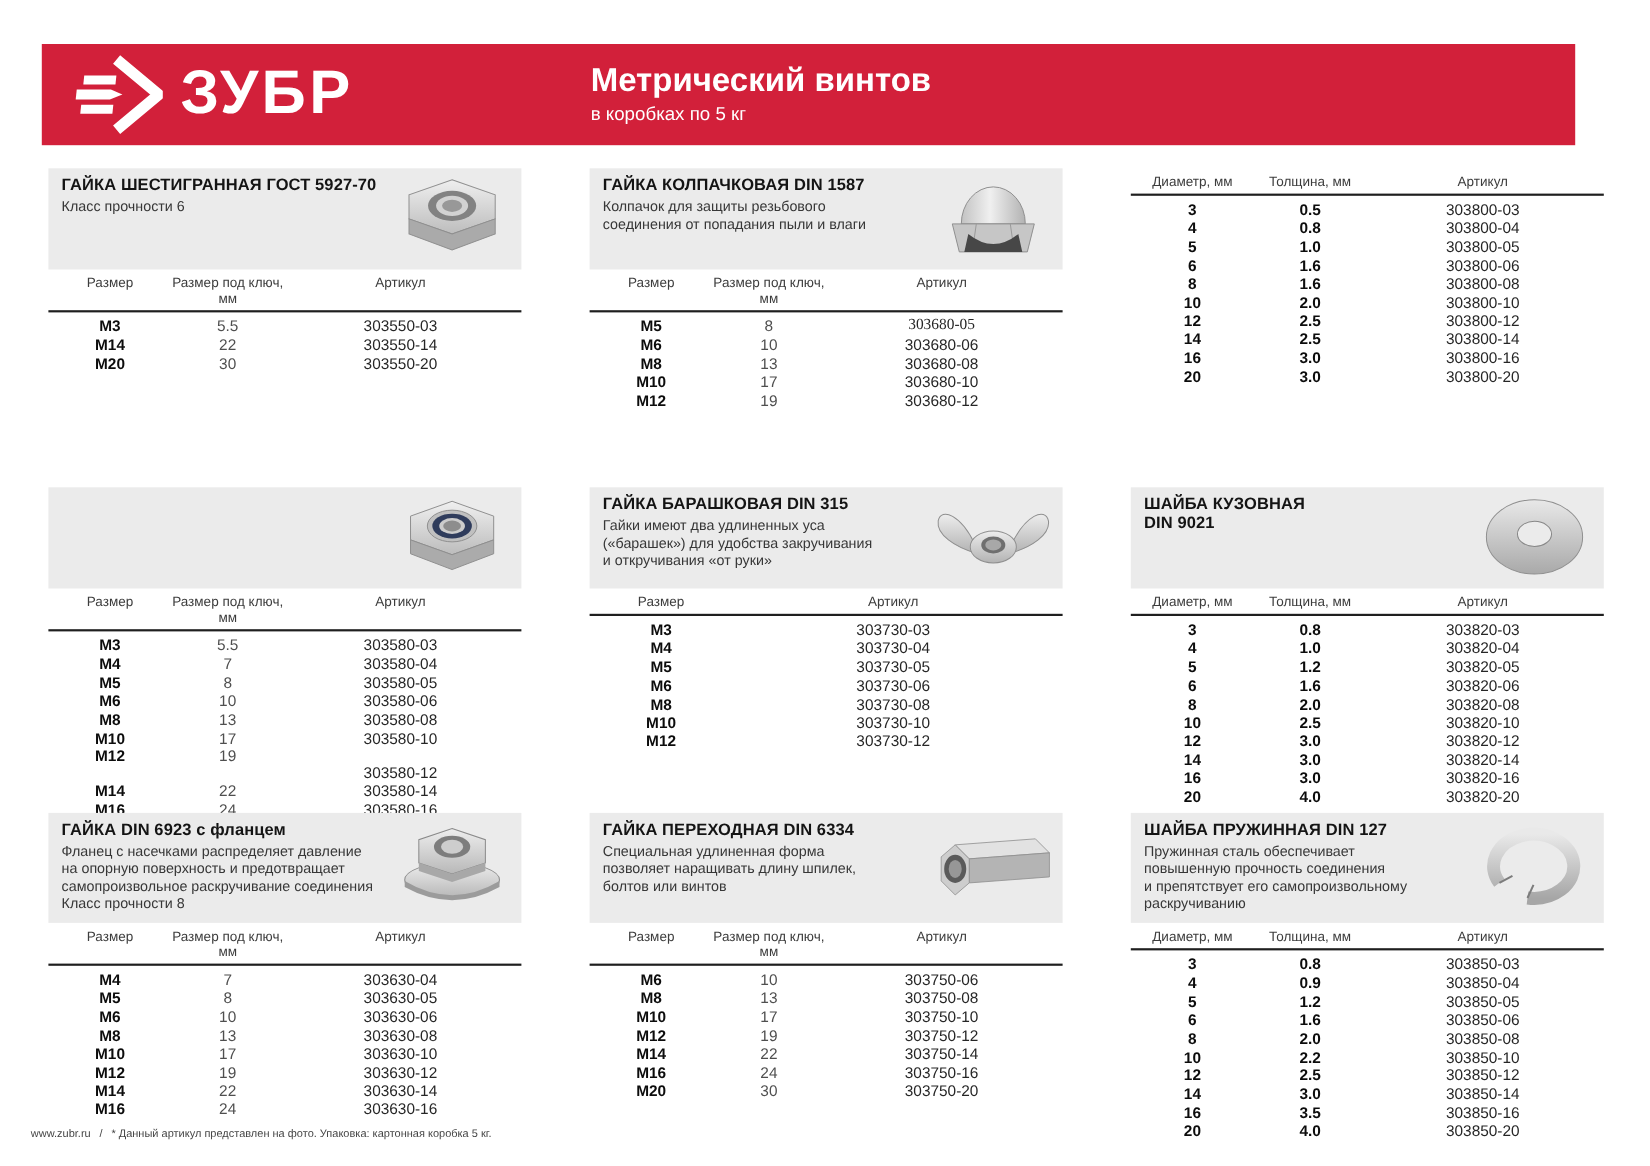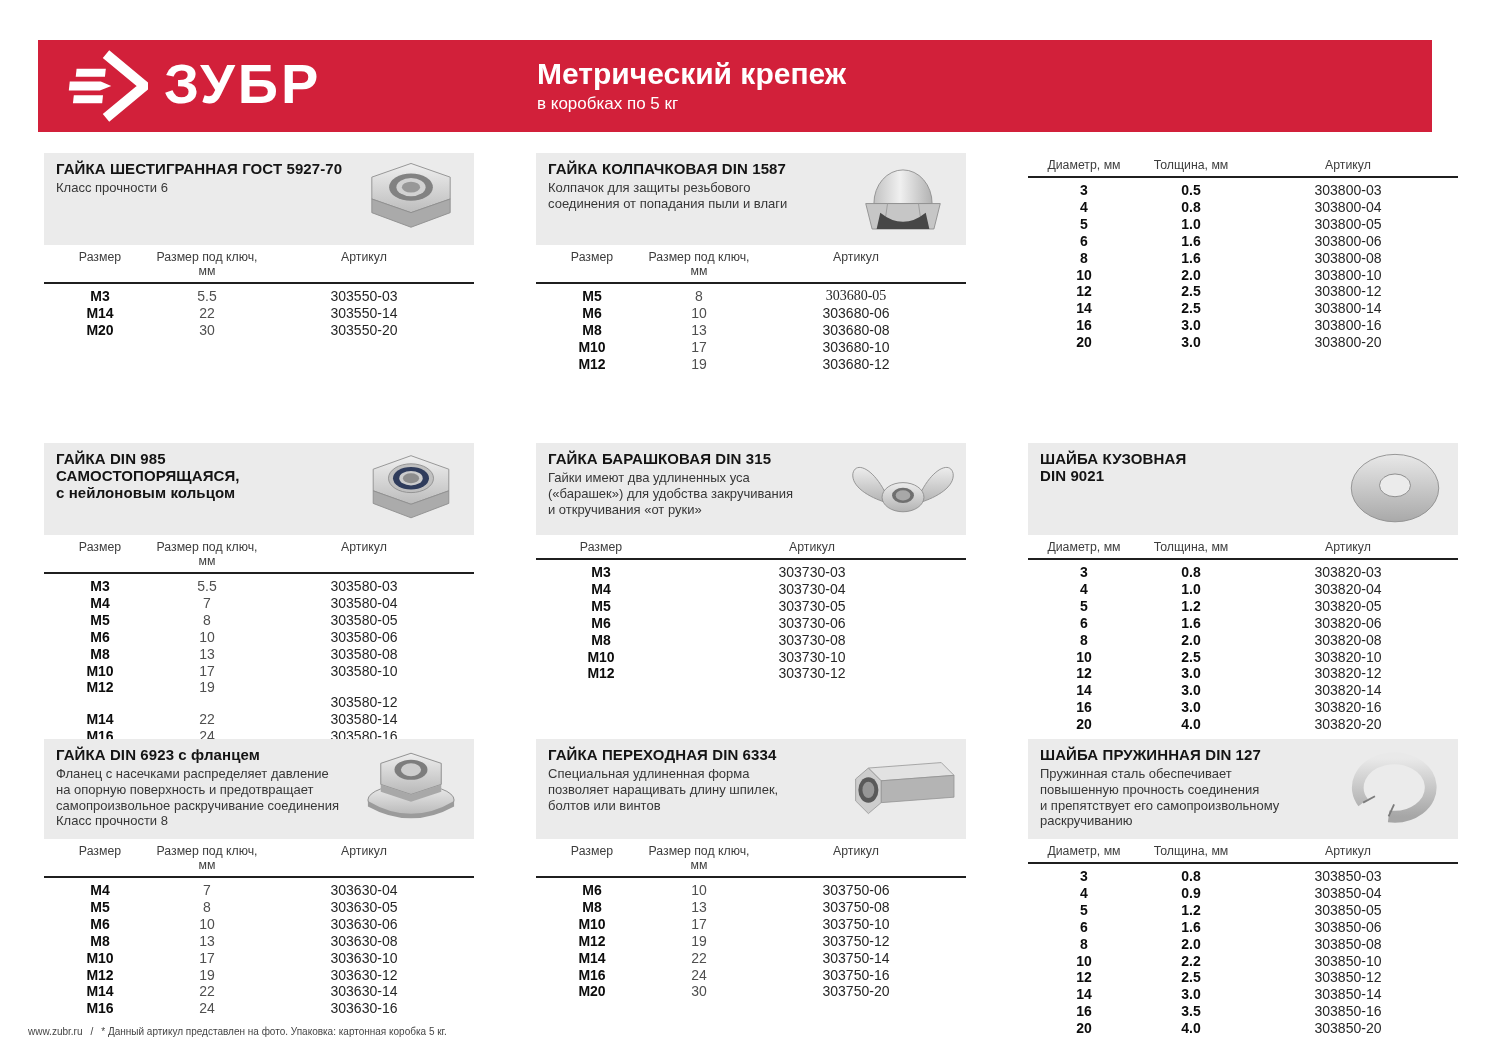--- a/index.html
+++ b/index.html
@@ -76,21 +76,21 @@
       <path d="M46,5 L88,40 L46,75" fill="none" stroke="#ffffff" stroke-width="11"></path>
       <g fill="#ffffff" transform="skewX(-6)">
         <polygon points="16,21 48,21 48,30 16,30"></polygon>
         <polygon points="10,35 44,35 56,40 44,45 10,45"></polygon>
         <polygon points="16,50 48,50 48,59 16,59"></polygon>
       </g>
     </svg>
     <span class="logo-text">ЗУБР</span>
   </div>
   <div class="header-titles">
-    <div class="main-title">Метрический крепеж</div>
+    <div class="main-title">Метрический винтов</div>
     <div class="sub-title">в коробках по 5 кг</div>
   </div>
 </div>
 
 <div class="cards-row" id="row1">
     <div class="card">
     <div class="card-head">
       <div class="card-title">ГАЙКА ШЕСТИГРАННАЯ ГОСТ 5927-70</div>
       <div class="card-desc">Класс прочности 6</div>
       <div class="card-photo">
@@ -248,22 +248,20 @@
             <span class="c b" style="width: 102px;">3.0</span>
             <span class="c" style="width: 212px;">303800-20</span>
           </div>
         </div>
     </div>
   </div>
   </div>
 <div class="cards-row" id="row2">
     <div class="card">
     <div class="card-head">
-      <div class="card-title">ГАЙКА DIN 985 САМОСТОПОРЯЩАЯСЯ,
-с нейлоновым кольцом</div>
       <div class="card-photo">
           <svg width="108" height="82" viewBox="0 0 120 90">
  <defs>
               <linearGradient id="gln" x1="0" y1="0" x2="0" y2="1">
                 <stop offset="0" stop-color="#f0f0f0"></stop>
                 <stop offset="1" stop-color="#bcbcbc"></stop>
               </linearGradient>
             </defs>
  <polygon points="60,8 102,23 102,47 60,62 18,47 18,23" fill="url(#gln)" stroke="#8f8f8f"></polygon>
  <path d="M18,47 L18,61 L60,77 L102,61 L102,47 L60,62 Z" fill="#ababab" stroke="#8f8f8f"></path>

